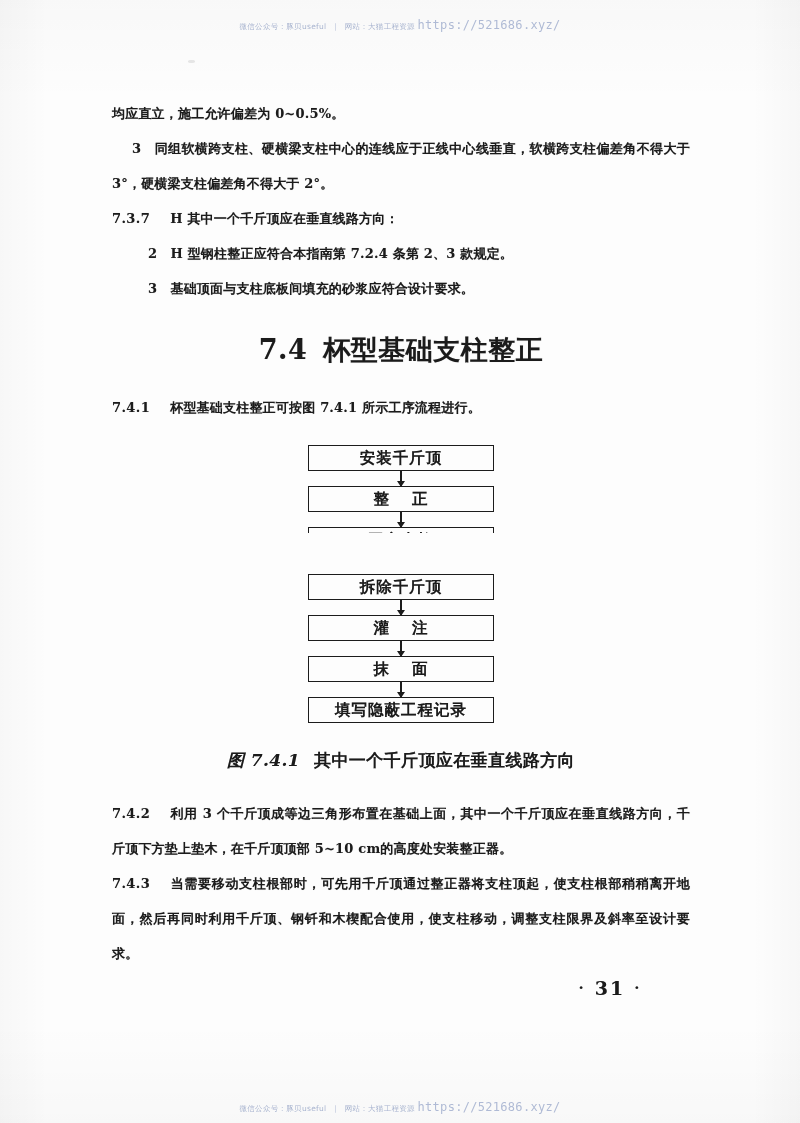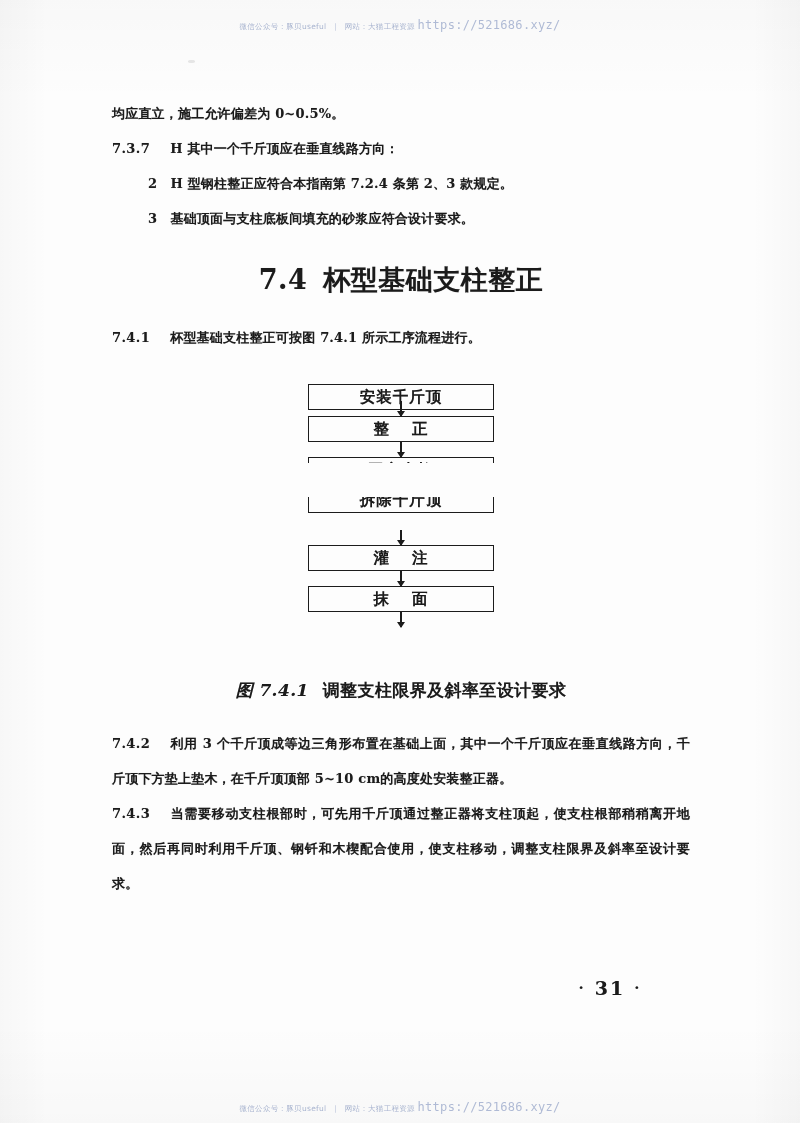--- a/index.html
+++ b/index.html
@@ -229,20 +229,23 @@
     <span>网站：大猫工程资源</span>
     <span class="wm-url">https://521686.xyz/</span>
   </div>
 
   <div id="scan-speck"></div>
 
   <div id="content">
 
     <p class="body cont">均应直立，施工允许偏差为 0~0.5%。</p>
 
+    <p class="body clause">
+      <span class="gap-m"></span><span class="num">3</span><span class="gap-s"></span><span>同组软横跨支柱、硬横梁支柱中心的连线应于正线中心线垂直，软横跨支柱偏差角不得大于 3°，硬横梁支柱偏差角不得大于 2°。</span>
+    </p>
 
     <p class="body clause">
       <span class="num">7.3.7</span><span class="gap-m"></span><span>H 其中一个千斤顶应在垂直线路方向：</span>
     </p>
 
 
     <p class="body item">
       <span class="num">2</span><span class="gap-s"></span><span>H 型钢柱整正应符合本指南第 7.2.4 条第 2、3 款规定。</span>
     </p>
 
@@ -253,62 +256,65 @@
     <h2 class="section-title">
       <span class="sec-no">7.4</span><span>杯型基础支柱整正</span>
     </h2>
 
     <p class="body clause">
       <span class="num">7.4.1</span><span class="gap-m"></span><span>杯型基础支柱整正可按图 7.4.1 所示工序流程进行。</span>
     </p>
 
     <div id="flowchart">
 
-      <div class="fc-box" style="top:9px;">
+      <div class="fc-box" style="top:0px;">
         <span>安装千斤顶</span>
       </div>
       <div class="fc-arrow" style="top:26px; height:15px;"></div>
 
       <div class="fc-box wide-space" style="top:41px;">
         <span>整</span>
           <span class="sp"></span>
           <span>正</span>
       </div>
       <div class="fc-arrow" style="top:67px; height:15px;"></div>
 
       <div class="fc-box" style="top:82px;">
         <span>固定支柱</span>
       </div>
 
       <div id="scan-damage-band"></div>
       <div class="fc-ghost-text" style="top:88px;">固定支柱</div>
 
-      <div class="fc-box" style="top:112px;font-family:Liberation Mono, monospace;">
+      <div class="fc-box" style="top:129px;font-family:Liberation Mono, monospace;">
         <span>拆除千斤顶</span>
       </div>
       <div class="fc-arrow" style="top:155px; height:15px;"></div>
 
       <div class="fc-box wide-space" style="top:170px;">
         <span>灌</span>
           <span class="sp"></span>
           <span>注</span>
       </div>
       <div class="fc-arrow" style="top:196px; height:15px;"></div>
 
       <div class="fc-box wide-space" style="top:211px;">
         <span>抹</span>
           <span class="sp"></span>
           <span>面</span>
       </div>
       <div class="fc-arrow" style="top:237px; height:15px;"></div>
 
+      <div class="fc-box" style="top:252px;">
+        <span>填写隐蔽工程记录</span>
+      </div>
     </div>
 
     <div class="fig-caption" style="margin-top:46px;">
-      <span class="fig-no">图 7.4.1</span><span>调整支柱限界及斜率至设计要求</span>
+      <span class="fig-no">图 7.4.1</span><span>其中一个千斤顶应在垂直线路方向</span>
     </div>
 
     <p class="body clause">
       <span class="num">7.4.2</span><span class="gap-m"></span><span>利用 3 个千斤顶成等边三角形布置在基础上面，其中一个千斤顶应在垂直线路方向，千斤顶下方垫上垫木，在千斤顶顶部 5~10 cm的高度处安装整正器。</span>
     </p>
 
     <p class="body clause">
       <span class="num">7.4.3</span><span class="gap-m"></span><span>当需要移动支柱根部时，可先用千斤顶通过整正器将支柱顶起，使支柱根部稍稍离开地面，然后再同时利用千斤顶、钢钎和木楔配合使用，使支柱移动，调整支柱限界及斜率至设计要求。</span>
     </p>
 

